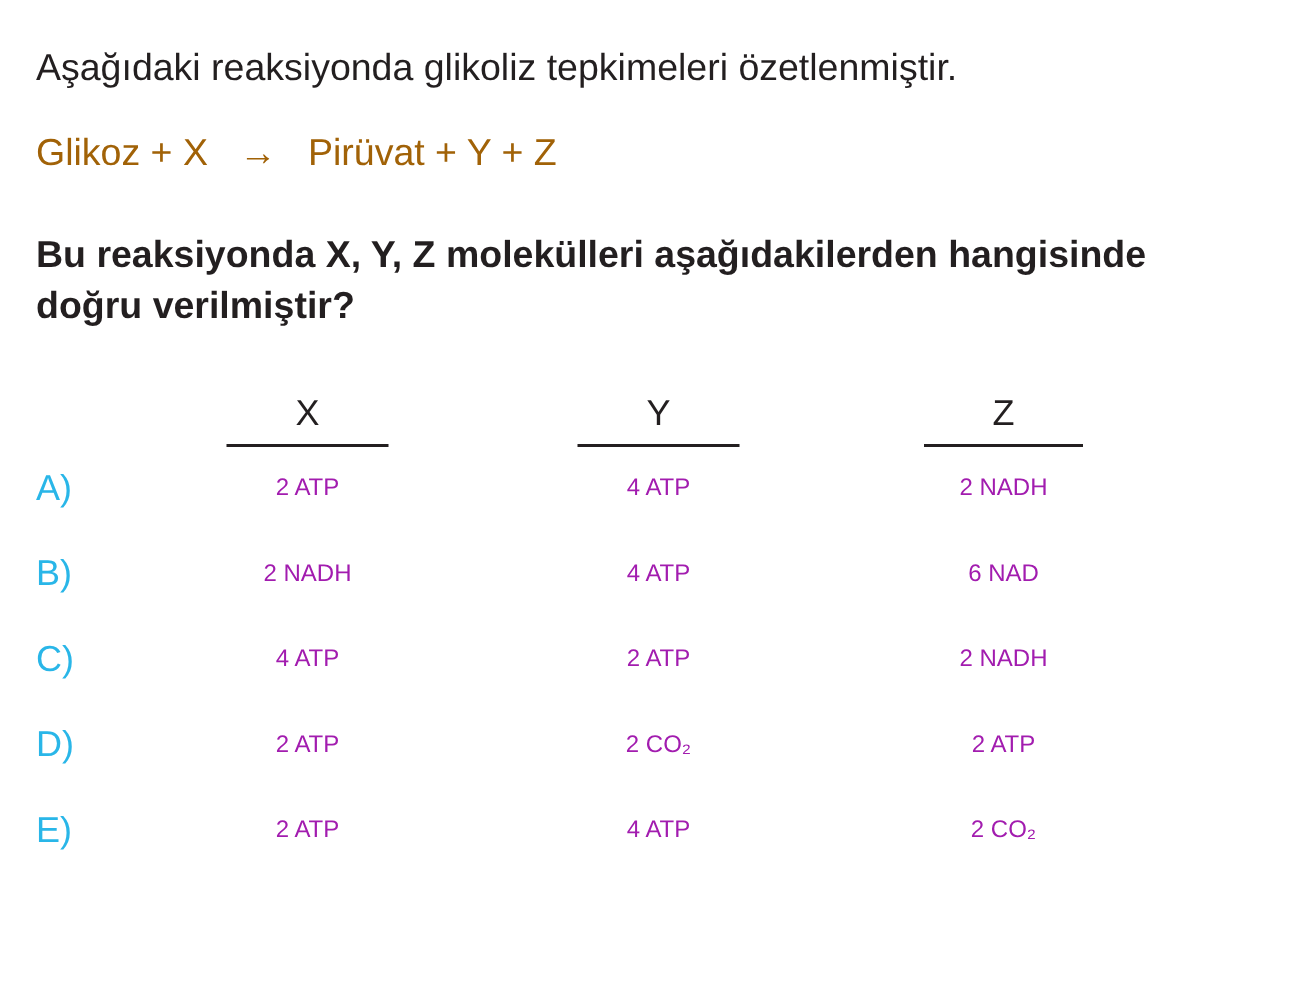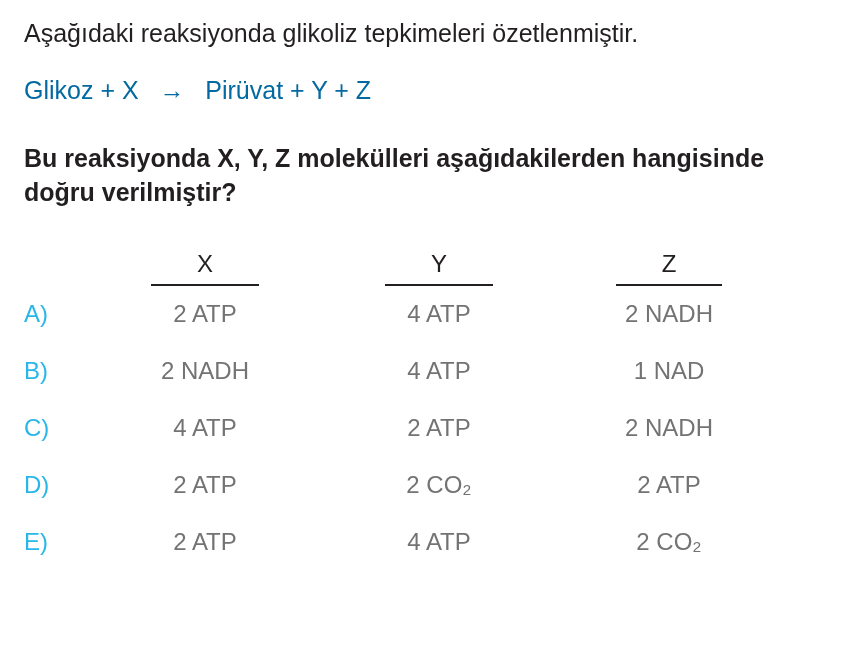--- a/index.html
+++ b/index.html
@@ -18,27 +18,27 @@
     position: relative;
     width: 863px;
     height: 671px;
     box-sizing: border-box;
     padding: 18px 24px 0 24px;
   }
   .intro {
     font-size: 25px;
     line-height: 1.25;
     color: #231f20;
-    margin: 0 0 26px 0;
+    margin: 12px 0 26px 0;
     font-weight: 400;
   }
   .equation {
     font-size: 25px;
     line-height: 1.25;
-    color: #0369a1;
+    color: #a16207;
     margin: 0 0 34px 0;
     font-weight: 400;
     white-space: pre;
   }
   .question {
     font-size: 25px;
     line-height: 1.38;
     color: #231f20;
     font-weight: bold;
     margin: 0 0 40px 0;
@@ -71,22 +71,22 @@
     padding-bottom: 2px;
     vertical-align: bottom;
   }
   .hdr-inner {
     display: inline-block;
     border-bottom: 2px solid #231f20;
     padding: 0 46px 6px 46px;
   }
   .val-cell {
     text-align: center;
-    font-size: 24px;
-    color: #737373;
+    font-size: 16px;
+    color: #a21caf;
     height: 57px;
     vertical-align: middle;
   }
   .hdr-row td { padding-bottom: 10px; }
 </style>
 </head>
 <body>
 
 <div class="page">
 
@@ -109,21 +109,21 @@
         <td class="col-letter">A)</td>
         <td class="val-cell">2 ATP</td>
         <td class="val-cell">4 ATP</td>
         <td class="val-cell">2 NADH</td>
       </tr>
 
       <tr>
         <td class="col-letter">B)</td>
         <td class="val-cell">2 NADH</td>
         <td class="val-cell">4 ATP</td>
-        <td class="val-cell">1 NAD</td>
+        <td class="val-cell">6 NAD</td>
       </tr>
 
       <tr>
         <td class="col-letter">C)</td>
         <td class="val-cell">4 ATP</td>
         <td class="val-cell">2 ATP</td>
         <td class="val-cell">2 NADH</td>
       </tr>
 
       <tr>

